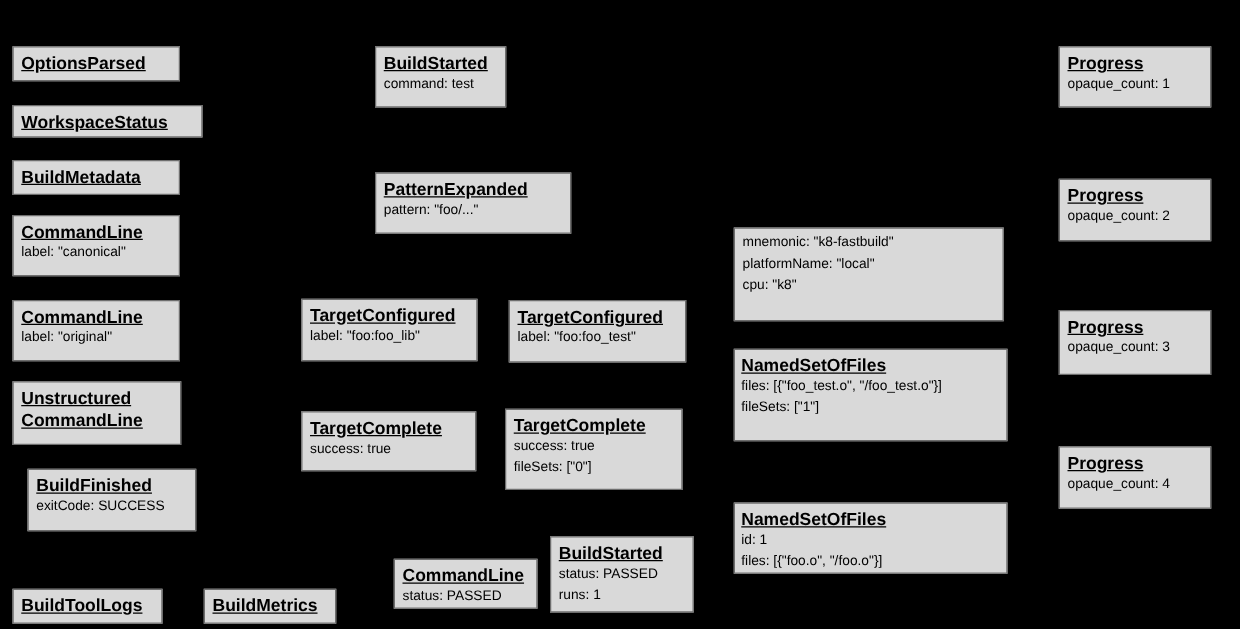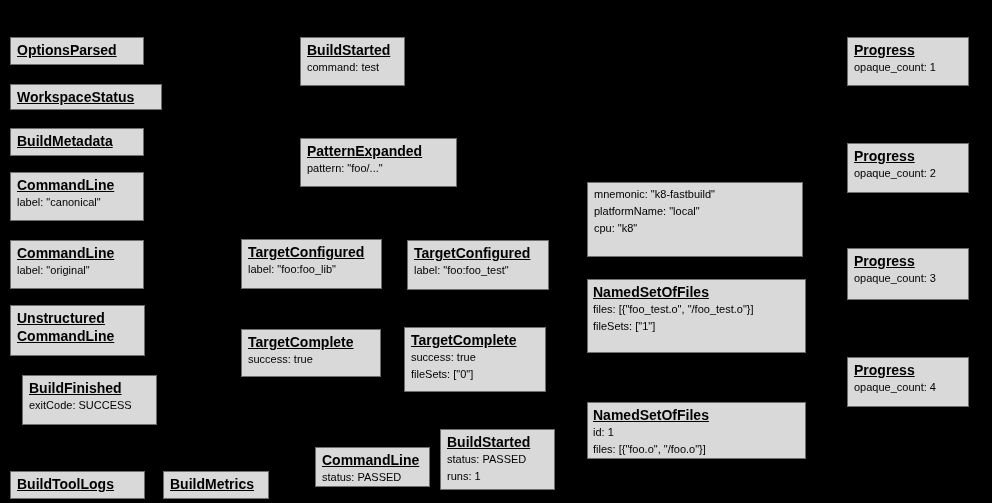--- a/index.html
+++ b/index.html
@@ -62,21 +62,21 @@
 
   <div class="box" style="left:10px;top:281px;width:135px;height:51px">
     <div class="bt">Unstructured CommandLine</div>
   </div>
 
   <div class="box" style="left:22px;top:351px;width:135px;height:50px">
     <div class="bt">BuildFinished</div>
     <div class="bl">exitCode: SUCCESS</div>
   </div>
 
-  <div class="box" style="left:10px;top:447px;width:135px;height:28px">
+  <div class="box" style="left:10px;top:447px;width:120px;height:28px">
     <div class="bt">BuildToolLogs</div>
   </div>
 
   <div class="box" style="left:163px;top:447px;width:106px;height:28px">
     <div class="bt">BuildMetrics</div>
   </div>
 
   <div class="box" style="left:300px;top:13px;width:105px;height:49px">
     <div class="bt">BuildStarted</div>
     <div class="bl">command: test</div>

